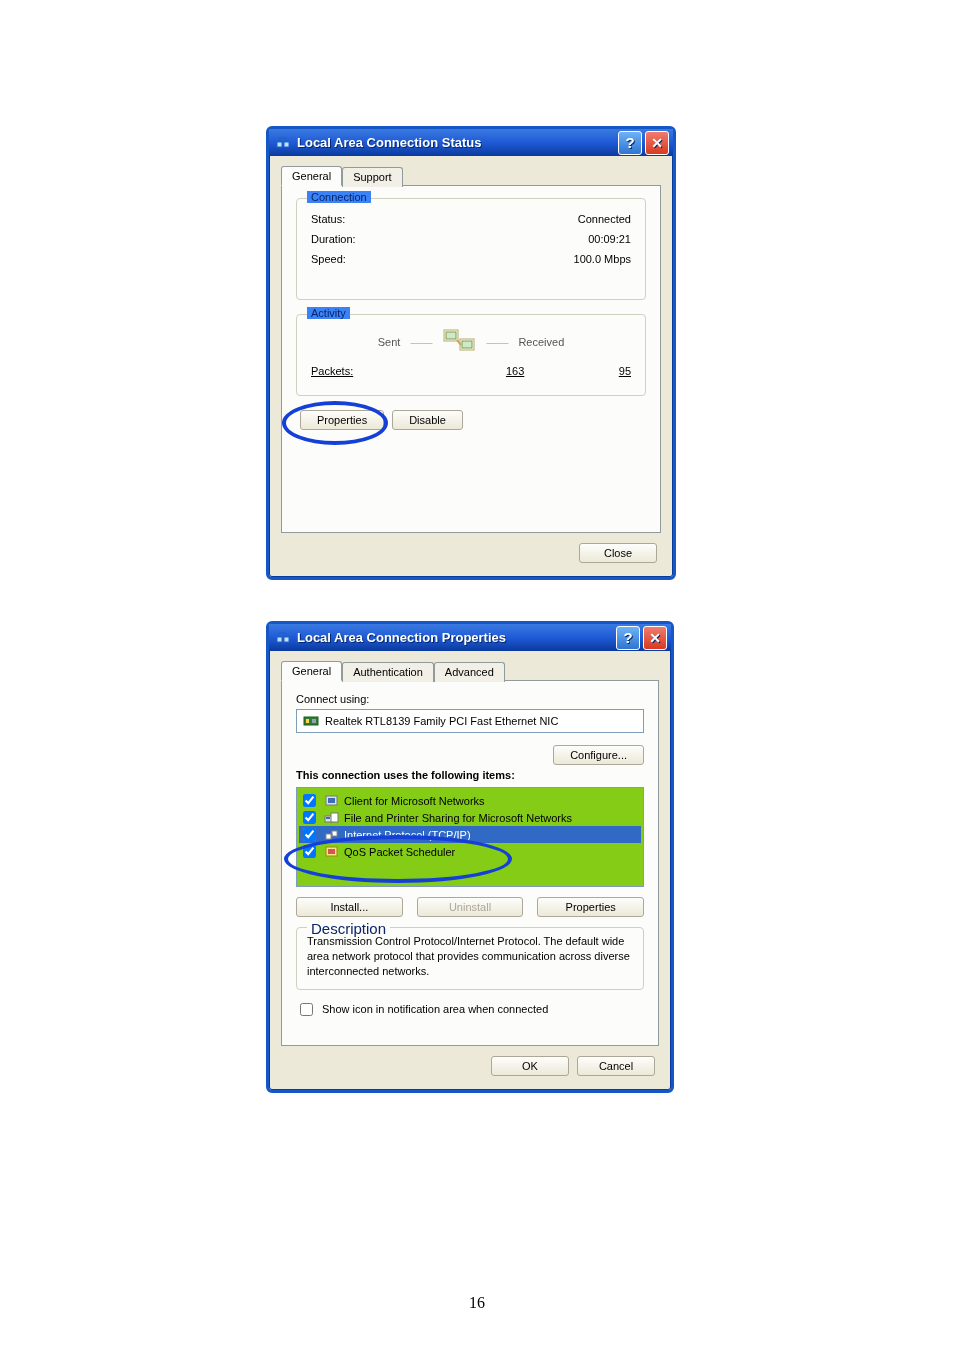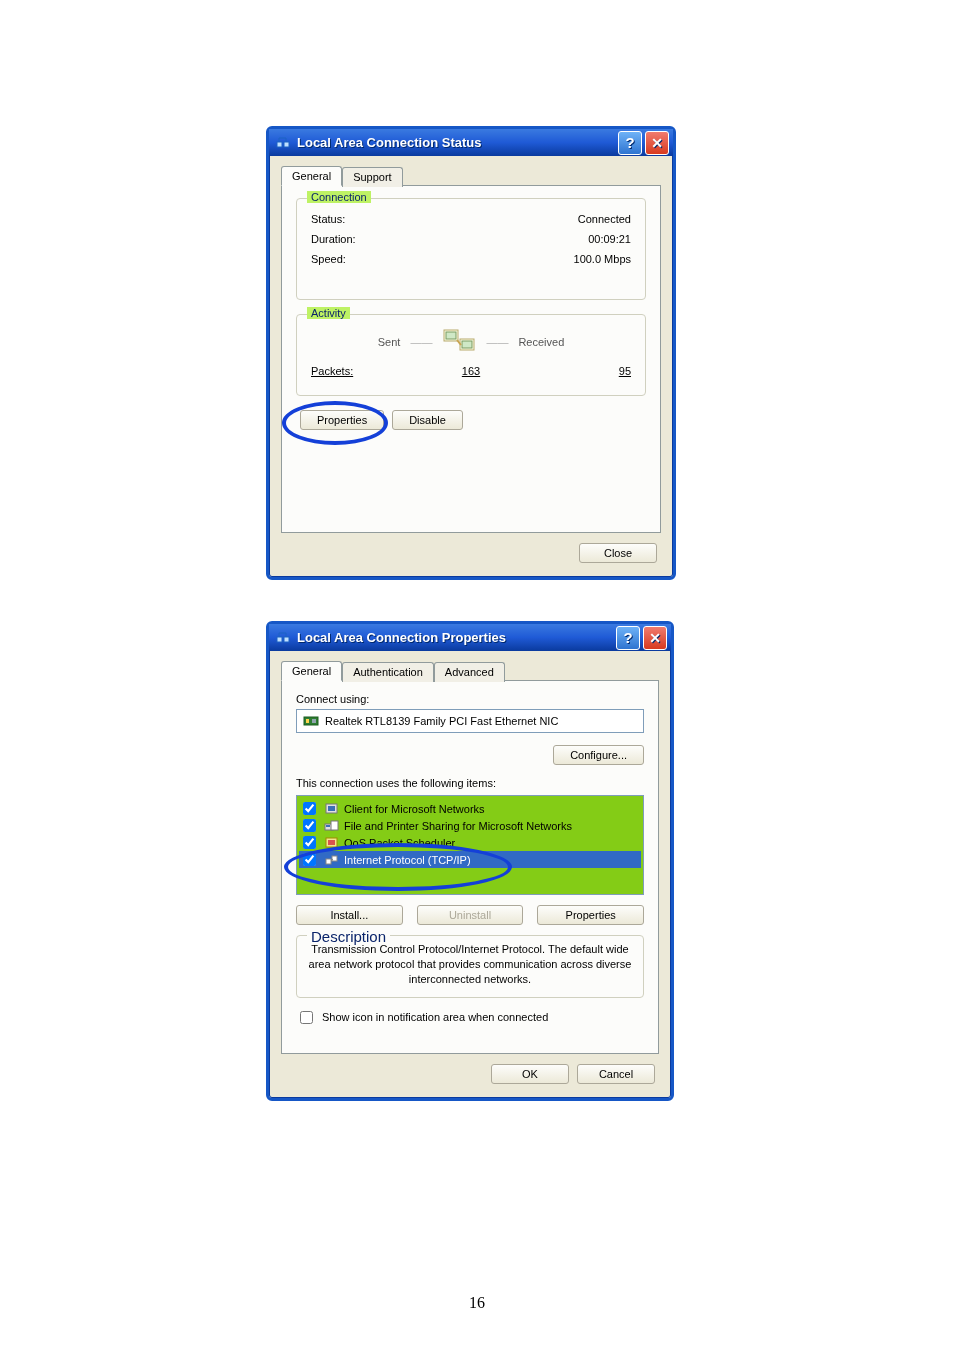--- a/index.html
+++ b/index.html
@@ -11,30 +11,30 @@
     .cap-btn { width:22px; height:22px; margin-left:3px; border-radius:3px; border:1px solid #fff; display:flex; align-items:center; justify-content:center; font-weight:bold; font-family:Arial;}
     .help-btn { background:linear-gradient(#6eb2f7,#2f74d0); color:#fff; font-size:15px;}
     .close-btn{ background:linear-gradient(#f07b6e,#d83a1f); color:#fff; font-size:14px;}
     .body { padding:10px 12px 12px 12px; }
     .tabs { display:flex; margin-bottom:-1px; }
     .tab { border:1px solid #919B9C; border-bottom:none; background:#FCFCFA; padding:3px 10px; margin-right:0; border-radius:3px 3px 0 0; position:relative; z-index:2; font-size:11px;}
     .tab.active { background:#FCFCFA; border-bottom:1px solid #FCFCFA; }
     .tab.inactive { background:#F1EFE6; z-index:1; top:1px;}
     .panel { border:1px solid #919B9C; background:#FCFCFA; padding:12px 14px 14px 14px; }
     .groupbox { border:1px solid #D0D0BF; border-radius:4px; padding:10px 14px 16px 14px; margin-bottom:14px; position:relative;}
-    .groupbox .legend { position:absolute; top:-8px; left:10px; background:#bef264; padding:0 4px; color:#0A246A; font-size:11px;}
+    .groupbox .legend { position:absolute; top:-8px; left:10px; background:#3b82f6; padding:0 4px; color:#0A246A; font-size:11px;}
     .row { display:flex; justify-content:space-between; padding:4px 0;}
     .btn { border:1px solid #ACA899; background:linear-gradient(#FDFDFB,#ECE9D8); padding:3px 16px; font-size:11px; border-radius:3px; min-width:64px; text-align:center;}
     .btn:disabled,.btn.disabled{color:#ACA899;}
     .bottom-btns { display:flex; justify-content:flex-end; gap:8px; padding:10px 4px 2px 0;}
     .activity-row { display:flex; align-items:center; justify-content:center; gap:10px; color:#555; margin-top:2px;}
     .act-icon { width:34px; height:30px; display:flex; align-items:center; justify-content:center;}
     .pkt-row { display:flex; padding:8px 0 2px 0;text-decoration:underline;}
     .pkt-row span:nth-child(1){flex:1;}
-    .pkt-row span:nth-child(2){flex:1; text-align:center;}
+    .pkt-row span:nth-child(2){flex:1; text-align:right;}
     .pkt-row span:nth-child(3){flex:1; text-align:right;}
     .circle-ann { position:absolute; border:4px solid #1440d8; border-radius:50%; pointer-events:none; }
     .status-btns { display:flex; gap:8px; margin-top:6px; padding-left:4px;}
     
     .field { border:1px solid #7F9DB9; background:#fff; padding:4px 6px; display:flex; align-items:center; gap:6px; margin-top:4px;}
     .listbox { border:1px solid #7F9DB9; background:#84cc16; height:90px; overflow:hidden; padding:4px 2px; margin-top:6px;}
     .li { display:flex; align-items:center; gap:5px; padding:1px 2px; font-size:11px; white-space:nowrap;}
     .li input[type=checkbox]{margin:0 2px 0 2px;}
     .li-icon { width:16px; height:15px; display:flex; align-items:center; justify-content:center; }
     .li.selected { background:#316AC5; color:#fff; }
@@ -164,21 +164,21 @@
                 <rect x="9" y="5" width="4" height="4" fill="#90a4ae"></rect>
               </svg>
           </span>
           <span>Realtek RTL8139 Family PCI Fast Ethernet NIC</span>
         </div>
 
         <div style="display:flex; justify-content:flex-end; margin-top:12px;">
           <button class="btn">Configure...</button>
         </div>
 
-        <div style="margin-top:12px;">This connection uses the following items:</div>
+        <div style="margin-top:4px;font-weight:bold;">This connection uses the following items:</div>
         <div style="position:relative;">
           <div class="listbox">
             <div class="li">
               <input type="checkbox" checked="" style="">
               <span class="li-icon">
                   <svg width="15" height="14">
                     <rect x="2" y="2" width="11" height="9" fill="#e0e0e0" stroke="#777"></rect>
                     <rect x="4" y="4" width="7" height="5" fill="#3b6fb5"></rect>
                   </svg>
                 </span>
@@ -188,54 +188,54 @@
               <input type="checkbox" checked="" style="">
               <span class="li-icon">
                   <svg width="15" height="14">
                     <rect x="1" y="5" width="8" height="6" fill="#e0e0e0" stroke="#777"></rect>
                     <rect x="7" y="2" width="7" height="9" fill="#fff" stroke="#777"></rect>
                     <rect x="2" y="6" width="4" height="2" fill="#3b6fb5"></rect>
                   </svg>
                 </span>
               <span>File and Printer Sharing for Microsoft Networks</span>
             </div>
-            <div class="li">
-              <input type="checkbox" checked="" style="">
-              <span class="li-icon">
-                  <svg width="15" height="14">
-                    <rect x="2" y="2" width="11" height="9" fill="#f0e68c" stroke="#a08800"></rect>
-                    <rect x="4" y="4" width="7" height="5" fill="#d9534f"></rect>
-                  </svg>
-                </span>
-              <span>QoS Packet Scheduler</span>
-            </div>
             <div class="li selected">
               <input type="checkbox" checked="" style="">
               <span class="li-icon">
                   <svg width="15" height="14">
                     <rect x="2" y="6" width="5" height="5" fill="#fff" stroke="#888"></rect>
                     <rect x="8" y="3" width="5" height="5" fill="#fff" stroke="#888"></rect>
                     <line x1="7" y1="8" x2="9" y2="6" stroke="#888"></line>
                   </svg>
                 </span>
               <span>Internet Protocol (TCP/IP)</span>
+            </div>
+            <div class="li">
+              <input type="checkbox" checked="" style="">
+              <span class="li-icon">
+                  <svg width="15" height="14">
+                    <rect x="2" y="2" width="11" height="9" fill="#f0e68c" stroke="#a08800"></rect>
+                    <rect x="4" y="4" width="7" height="5" fill="#d9534f"></rect>
+                  </svg>
+                </span>
+              <span>QoS Packet Scheduler</span>
             </div>
           </div>
           <span class="circle-ann" style="left:-12px; top:48px; width:220px; height:40px;"></span>
         </div>
 
         <div class="three-btn">
           <button class="btn">Install...</button>
           <button class="btn disabled" disabled="">Uninstall</button>
           <button class="btn">Properties</button>
         </div>
 
         <div class="desc-box">
           <span class="legend">Description</span>
-          <div style="line-height:1.35;text-align:center;">Transmission Control Protocol/Internet Protocol. The default wide area network protocol that provides communication across diverse interconnected networks.</div>
+          <div style="line-height:1.35;">Transmission Control Protocol/Internet Protocol. The default wide area network protocol that provides communication across diverse interconnected networks.</div>
         </div>
 
         <div class="chk-row">
           <input type="checkbox" style="">
           <span>Show icon in notification area when connected</span>
         </div>
         <div style="height:12px;"></div>
       </div>
 
       <div class="bottom-btns">

